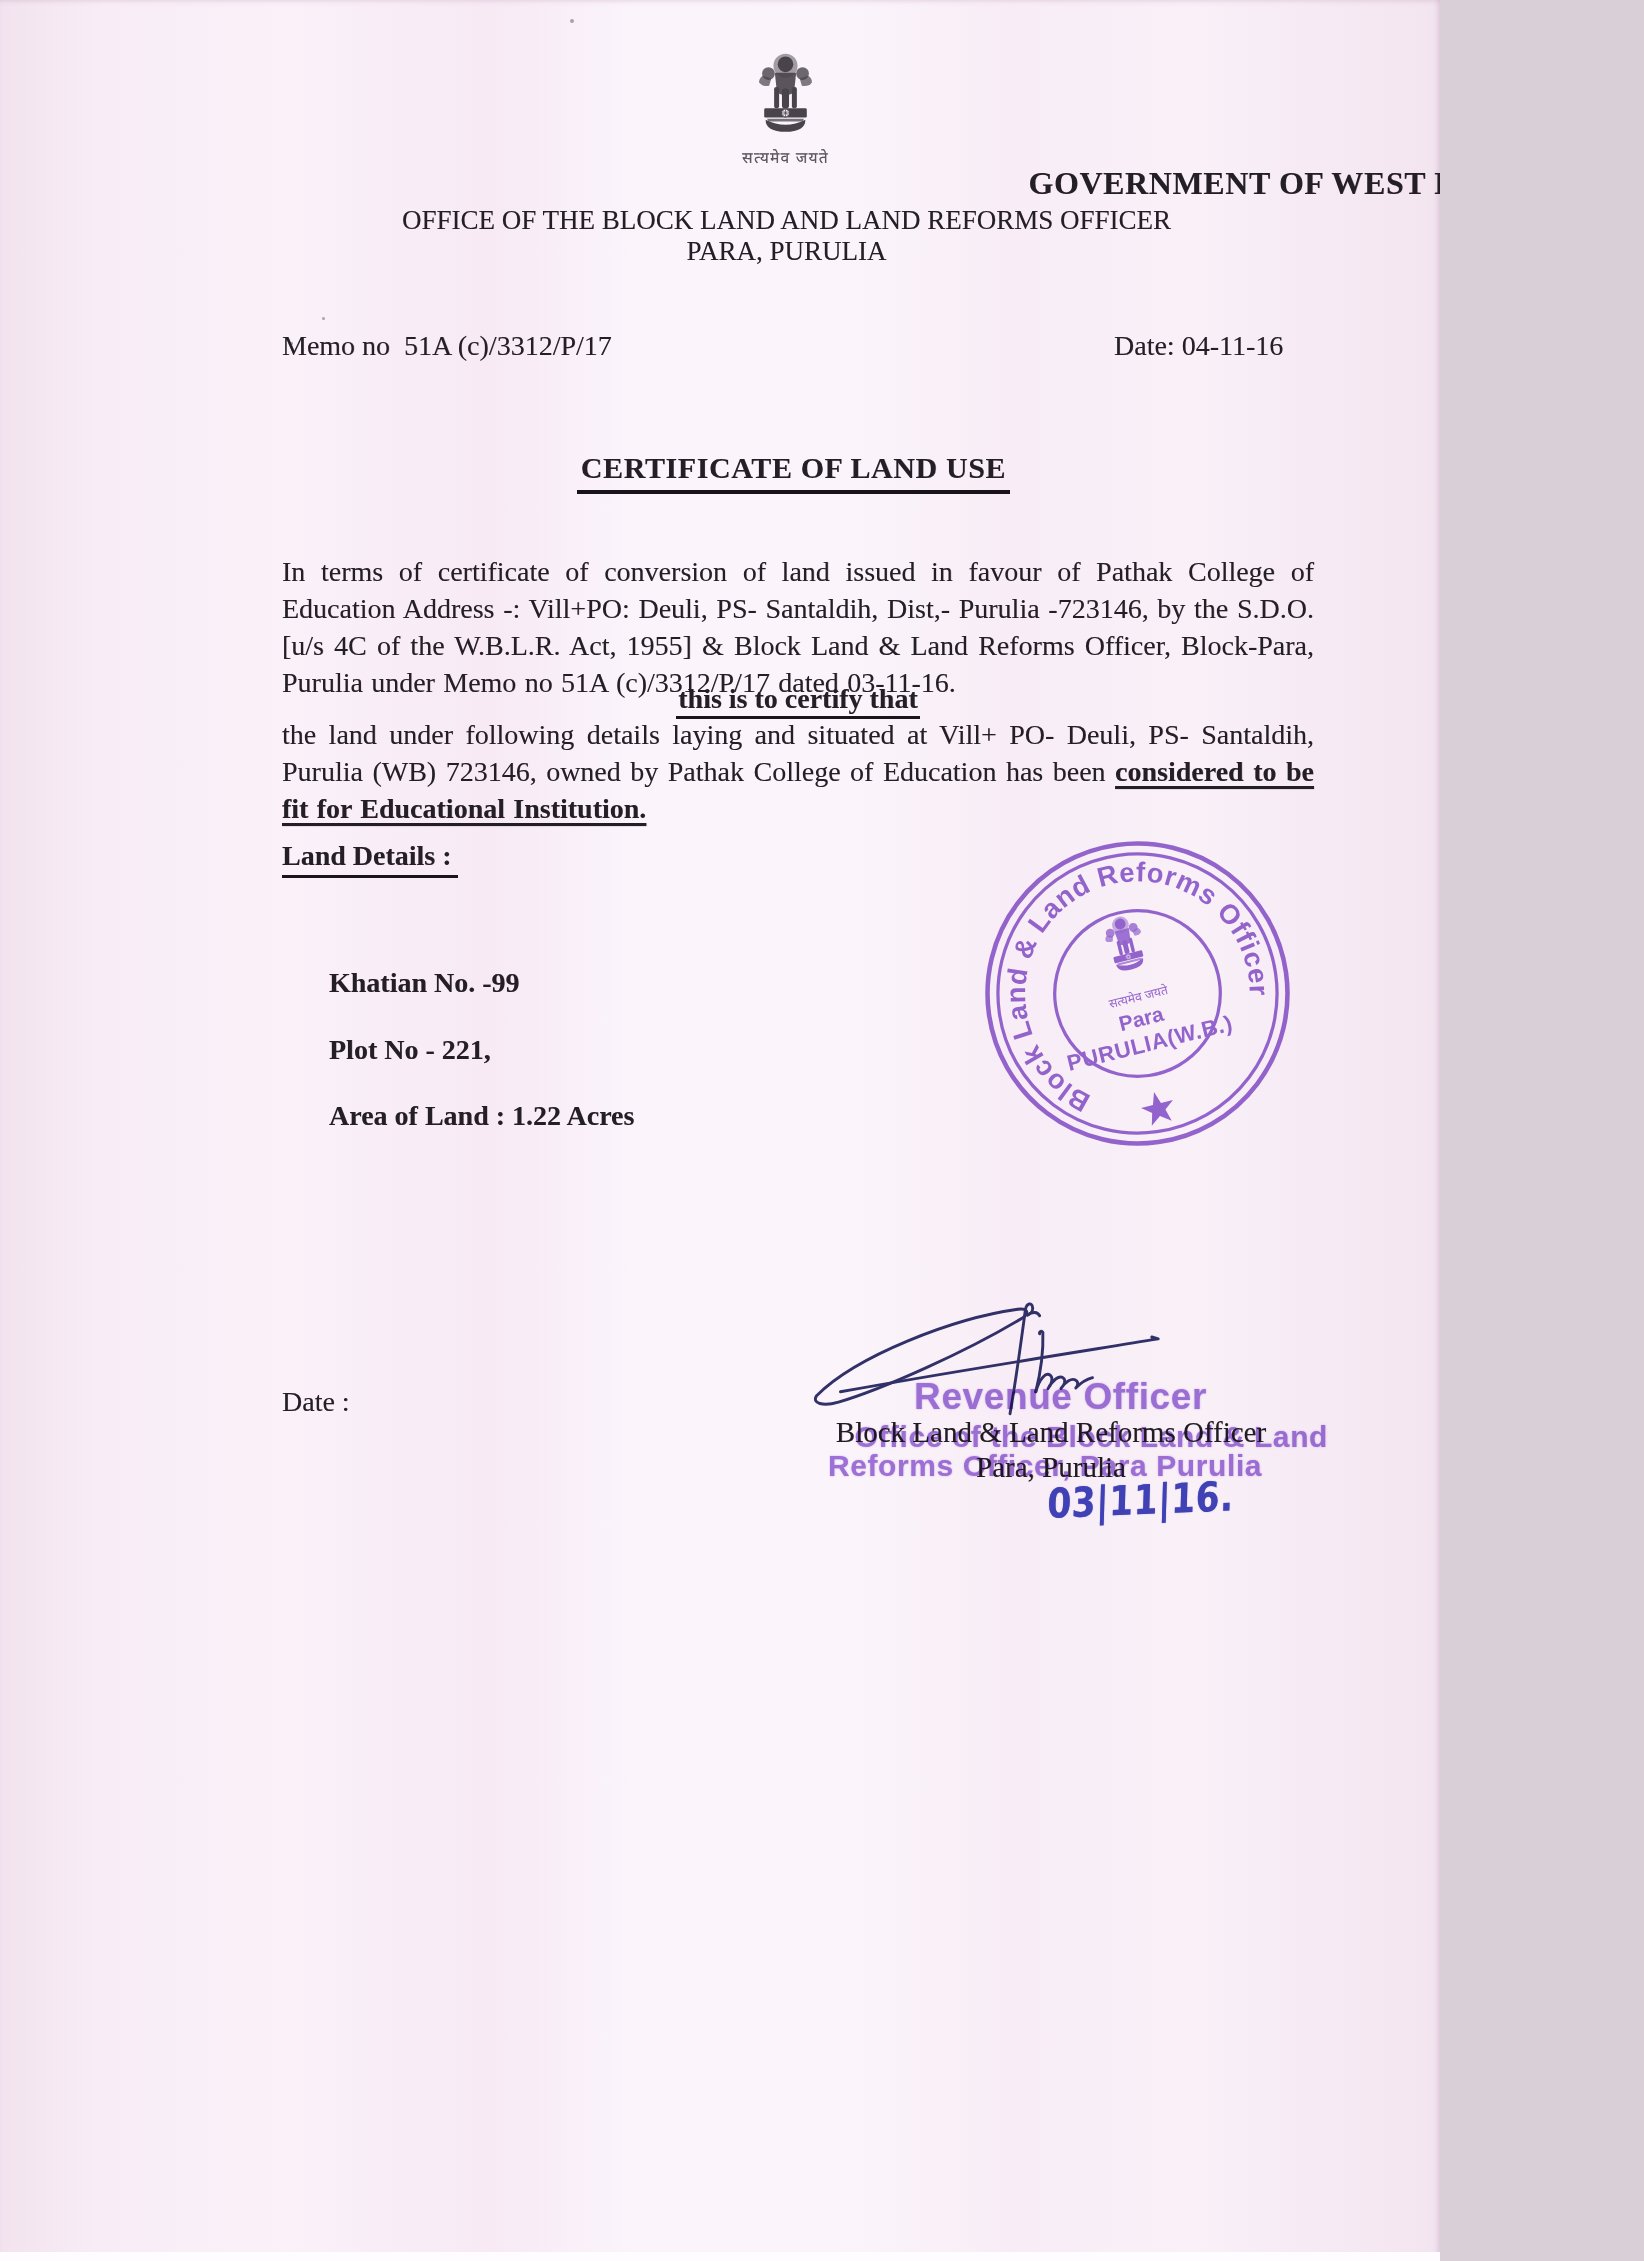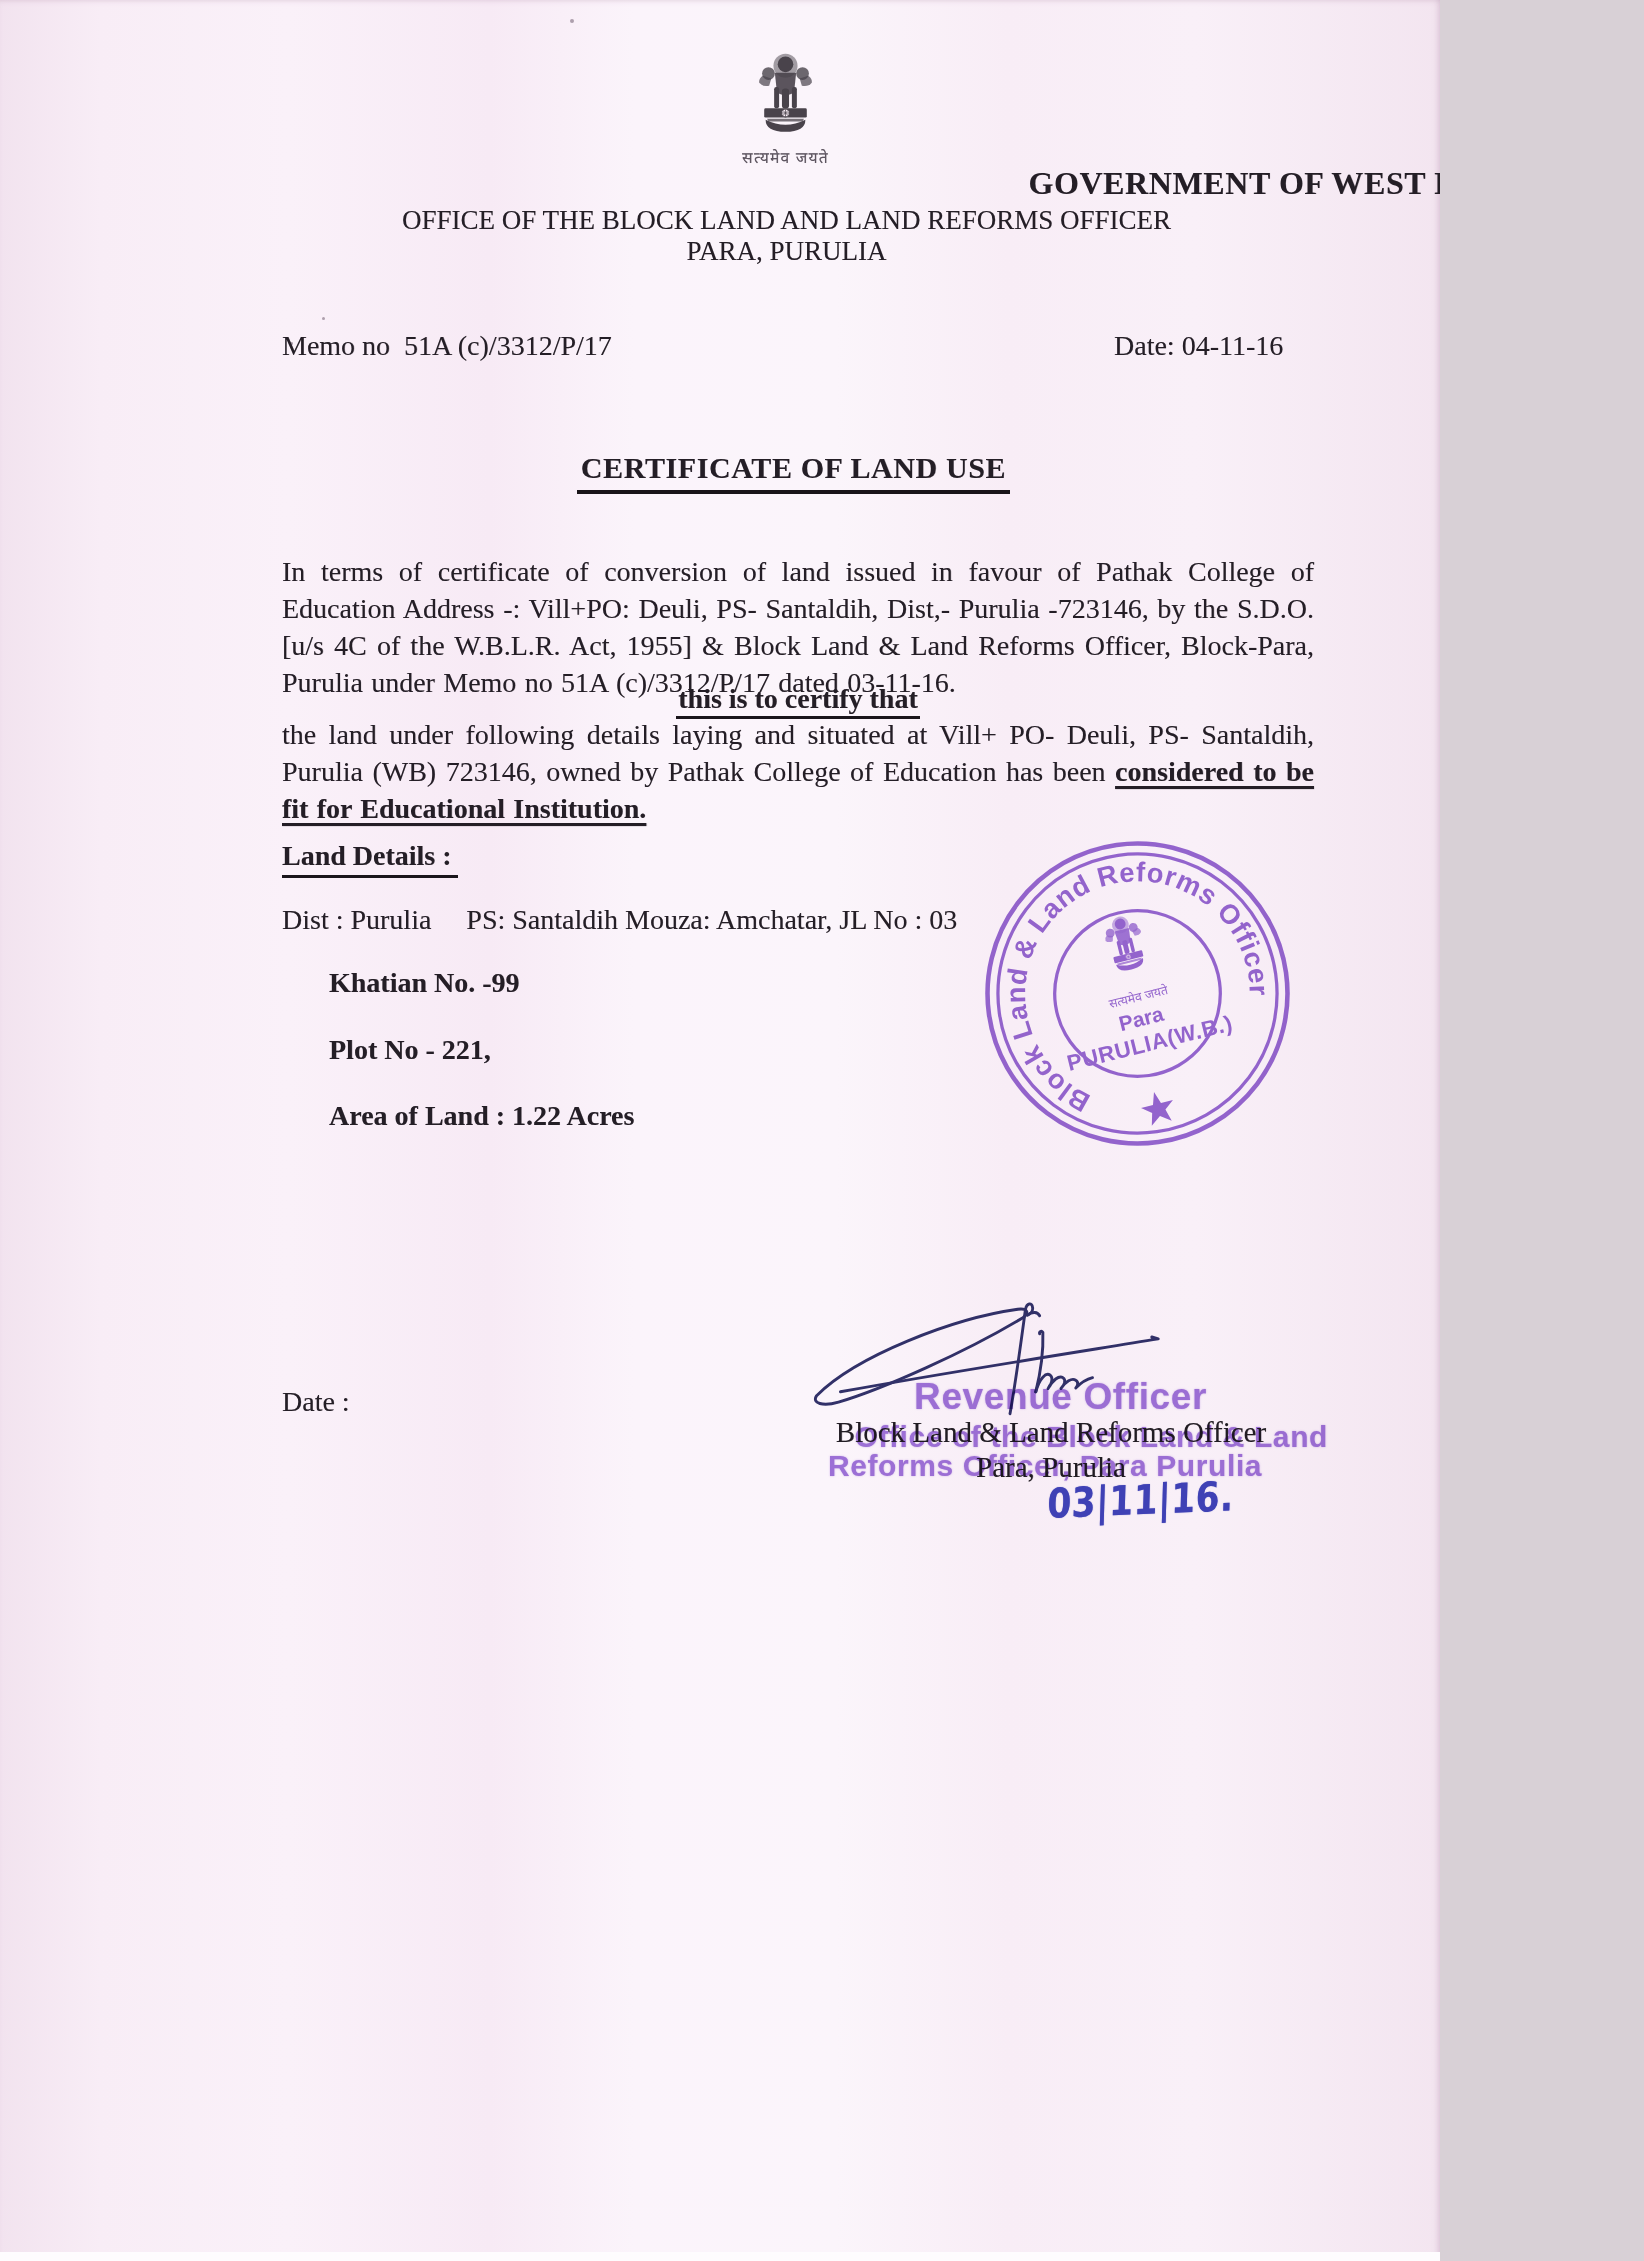--- a/index.html
+++ b/index.html
@@ -127,21 +127,20 @@
 
   <p class="abs para para1 txt">In terms of certificate of conversion of land issued in favour of Pathak College of Education Address -: Vill+PO: Deuli, PS- Santaldih, Dist,- Purulia -723146, by the S.D.O. [u/s 4C of the W.B.L.R. Act, 1955] &amp; Block Land &amp; Land Reforms Officer, Block-Para, Purulia under Memo no  51A (c)/3312/P/17 dated 03-11-16.</p>
 
   <div class="abs certify-wrap">
     <span class="certify-inner txt">this is to certify that</span>
   </div>
 
   <p class="abs para para2 txt"><span>the land under following details laying and situated at Vill+ PO- Deuli, PS- Santaldih, Purulia (WB) 723146, owned by Pathak College of Education has been </span><span class="emph">considered to be fit for Educational Institution.</span></p>
 
   <div class="abs land-heading txt">Land Details :</div>
-  <div class="abs land-location txt">Dist : Purulia     PS: Santaldih Mouza: Amchatar, JL No : 03</div>
   <div class="abs land-khatian txt">Khatian No. -99</div>
   <div class="abs land-plot txt">Plot No - 221,</div>
   <div class="abs land-area txt">Area of Land : 1.22 Acres</div>
 
   <svg class="abs round-stamp" viewBox="0 0 480 480" fill="none">
     <g stroke="#8f5fd0" transform="rotate(-8 240 240)">
       <circle cx="240" cy="240" r="230" stroke-width="7"></circle>
       <circle cx="240" cy="240" r="214" stroke-width="5"></circle>
       <circle cx="240" cy="240" r="127" stroke-width="5"></circle>
       <path id="ringPath" stroke="none" d="M 118.3 361.7 A 172 172 0 0 1 240 68 A 172 172 0 0 1 361.7 361.7" transform="rotate(-13 240 240)"></path>

